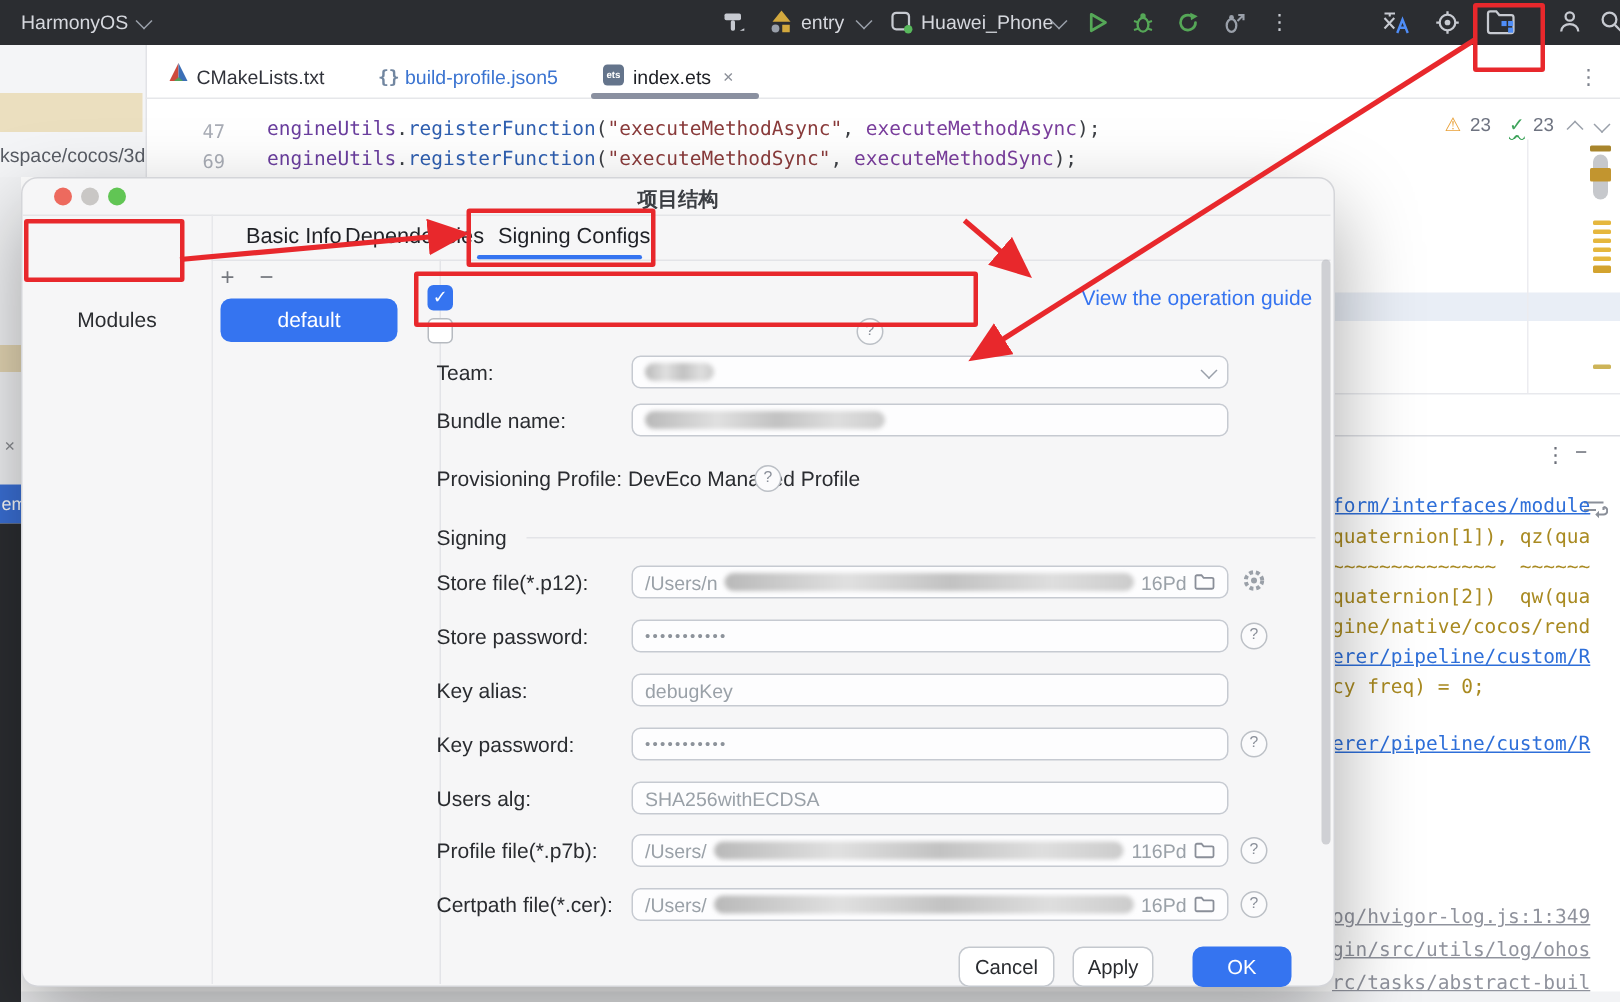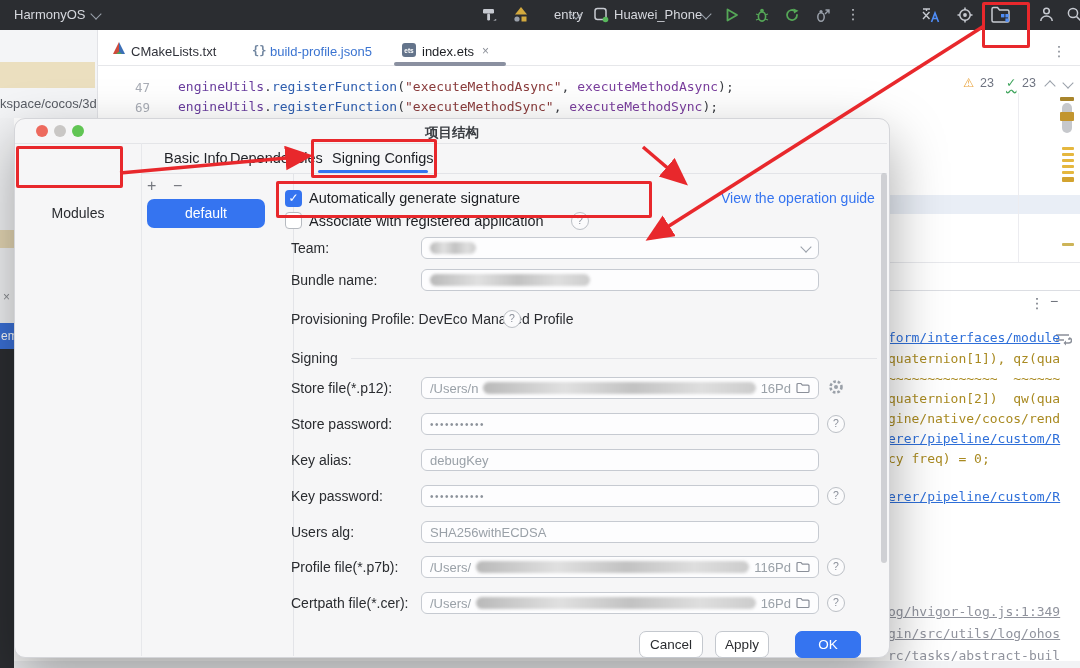--- a/index.html
+++ b/index.html
@@ -64,21 +64,21 @@
       <rect x="3" y="3" width="11" height="4.5" rx="1.2" fill="#c7cad1"></rect>
       <rect x="7.2" y="7.5" width="2.8" height="7" rx="1.2" fill="#c7cad1"></rect>
       <path d="M13.2 14.5 l3 0 l0 -1.6 z" fill="#c7cad1"></path>
     </svg>
 
     <svg class="abs" style="left:512px;top:6px;" width="17" height="17" viewBox="0 0 17 17">
       <polygon points="9,1 15,8.5 3,8.5" fill="#d3a93e"></polygon>
       <circle cx="5" cy="13" r="2.6" fill="#9aa0aa"></circle>
       <rect x="9.5" y="10.5" width="5" height="5" fill="#d3a93e"></rect>
     </svg>
-    <span class="tb-text" style="left:534px;margin-left:20px;">entry</span>
+    <span class="tb-text" style="left:534px;">entry</span>
     <span class="chev" style="left:572px;top:10px;"></span>
 
     <svg class="abs" style="left:592px;top:6px;" width="17" height="17" viewBox="0 0 17 17">
       <rect x="3" y="2.5" width="11" height="11" rx="2.5" fill="none" stroke="#c7cad1" stroke-width="1.5"></rect>
       <circle cx="13.5" cy="13.5" r="2.8" fill="#58b85c"></circle>
     </svg>
     <span class="tb-text" style="left:614px;">Huawei_Phone</span>
     <span class="chev" style="left:702px;top:10px;"></span>
 
     <svg class="abs" style="left:724px;top:7px;" width="16" height="16" viewBox="0 0 16 16">
@@ -226,25 +226,23 @@
     <span class="dlg-tab" style="left:306px;">Signing Configs</span>
     <div class="abs" style="left:303px;top:51px;width:110px;height:3px;background:#3574f0;border-radius:2px;"></div>
     <div class="abs" style="left:126px;top:54px;width:746px;height:1px;background:#e3e4e8;"></div>
 
     <span class="abs" style="left:132px;top:58px;font-size:16px;color:#74777e;">+</span>
     <span class="abs" style="left:158px;top:58px;font-size:16px;color:#74777e;">−</span>
     <div class="pill" style="left:132px;top:80px;width:118px;height:29px;line-height:29px;font-size:14px;">default</div>
     <div class="abs" style="left:278px;top:54px;width:1px;height:483px;background:#e3e4e8;"></div>
 
     <div class="cb" style="left:270px;top:71px;background:#3574f0;color:#fff;text-align:center;line-height:17px;font-size:12px;"><span>✓</span></div>
-    <span class="flabel" style="left:294px;top:71px;font-size:14.5px;color:#1d1f23;">Automatically generate signature</span>
     <span class="flabel" style="left:706px;top:71px;color:#3574f0;">View the operation guide</span>
 
     <div class="cb" style="left:270px;top:93px;background:#fff;border:1px solid #b6bac0;"></div>
-    <span class="flabel" style="left:294px;top:94px;font-size:14.5px;color:#1d1f23;">Associate with registered application</span>
     <span class="helpc" style="left:556px;top:93px;">?</span>
 
     <span class="flabel" style="left:276px;top:121px;">Team:</span>
     <div class="inp" style="top:118px;">
       <div class="blurpill" style="width:46px;"></div>
       <div style="flex:1"></div>
       <span class="chev" style="position:static;transform:rotate(45deg);margin-bottom:3px;"></span>
     </div>
 
     <span class="flabel" style="left:276px;top:153px;">Bundle name:</span>

